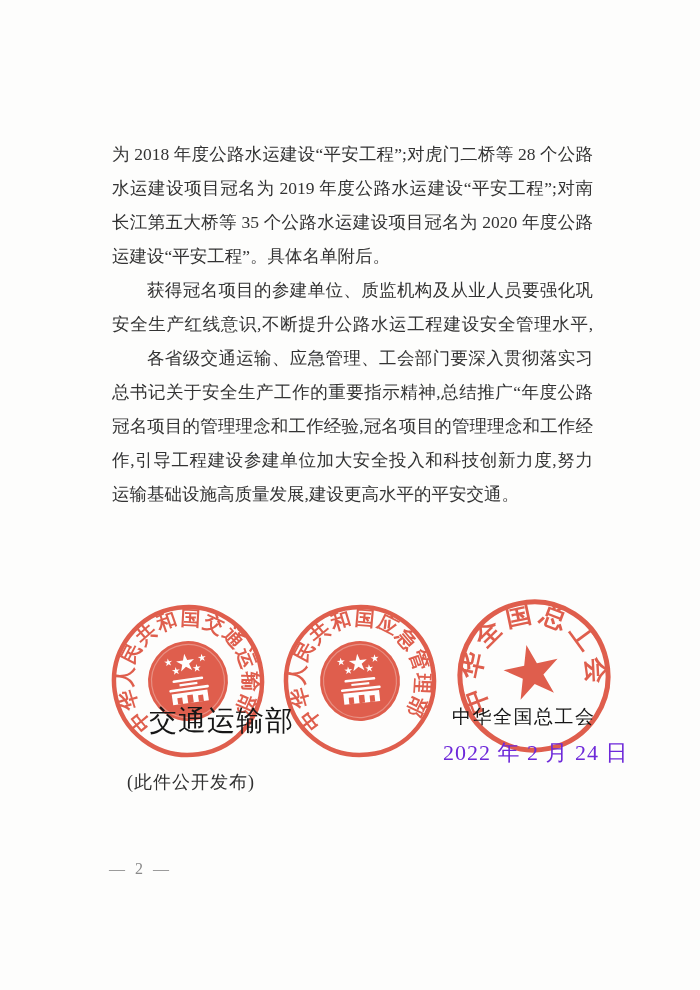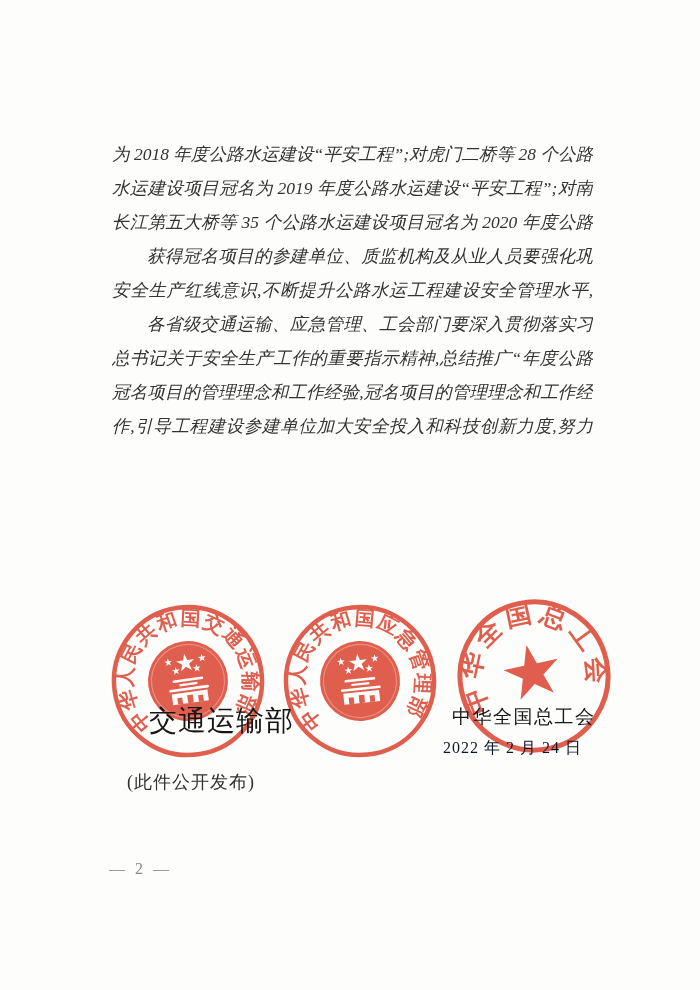--- a/index.html
+++ b/index.html
@@ -14,60 +14,62 @@
 
   
   .textblock {
     position:absolute; left:112px; top:137px; width:481px;
     color:#333;
   }
   .line {
     height:34px; line-height:34px; font-size:17.5px;
     overflow:hidden;
   }
-  .fill { text-align:justify; text-align-last:justify;font-style:italic; }
+  .fill { text-align:justify; text-align-last:justify; }
   .end  { text-align:left; }
   .indent { text-indent:35px; }
 
   
   .seal { position:absolute; width:160px; height:160px; opacity:0.93; }
   .seal svg { display:block; }
   #seal1 { left:108px; top:601px; transform:rotate(-8deg); }
   #seal2 { left:280px; top:601px; transform:rotate(-6deg); }
   #seal3 { left:454px; top:596px; transform:rotate(-12deg); }
 
   svg text { font-family:"Liberation Serif","DejaVu Serif",serif; }
 
   
   .overlay { position:absolute; color:#161616; white-space:nowrap; }
   #ov1 { left:149px; top:702px; font-size:28px; letter-spacing:1px; }
   #ov2 { left:299px; top:702px; font-size:20px; letter-spacing:1px; }
   #ov3 { left:452px; top:704px; font-size:19px; letter-spacing:1.5px; }
-  #sigdate { left:443px; top:738px; font-size:16px; color:#0f172a; letter-spacing:1px; position:absolute; white-space:nowrap; }
+  #sigdate { left:443px; top:738px; font-size:22px; color:#6d28d9; letter-spacing:1px; position:absolute; white-space:nowrap; }
 
   #note { position:absolute; left:127px; top:770px; font-size:18px; color:#2f2f2f; letter-spacing:1px;text-align:right; }
   #footer { position:absolute; left:109px; top:860px; font-size:16px; color:#8a8a8a; letter-spacing:3px; }
 </style>
 </head>
 <body>
 
 <div class="page">
 
   <div class="textblock">
     <div class="line fill">为 2018 年度公路水运建设“平安工程”;对虎门二桥等 28 个公路</div>
     <div class="line fill">水运建设项目冠名为 2019 年度公路水运建设“平安工程”;对南京</div>
     <div class="line fill">长江第五大桥等 35 个公路水运建设项目冠名为 2020 年度公路水</div>
+    <div class="line end">运建设“平安工程”。具体名单附后。</div>
 
     <div class="line fill indent">获得冠名项目的参建单位、质监机构及从业人员要强化巩固</div>
     <div class="line fill">安全生产红线意识,不断提升公路水运工程建设安全管理水平,深</div>
 
     <div class="line fill indent">各省级交通运输、应急管理、工会部门要深入贯彻落实习近平</div>
     <div class="line fill">总书记关于安全生产工作的重要指示精神,总结推广“年度公路水”</div>
     <div class="line fill">冠名项目的管理理念和工作经验,冠名项目的管理理念和工作经验</div>
     <div class="line fill">作,引导工程建设参建单位加大安全投入和科技创新力度,努力争</div>
+    <div class="line end">运输基础设施高质量发展,建设更高水平的平安交通。</div>
   </div>
 
   <div class="seal" id="seal1">
     <svg width="160" height="160" viewBox="0 0 160 160">
       <circle cx="80" cy="80" r="74" fill="none" stroke="#dd5340" stroke-width="4.5"></circle>
       <path id="arcA" d="M 40.4 119.6 A 56 56 0 1 1 119.6 119.6" fill="none"></path>
       <text fill="#dd5340" font-size="20" font-weight="bold" letter-spacing="1.5">
         <textPath href="#arcA" startOffset="50%" text-anchor="middle">中华人民共和国交通运输部</textPath>
       </text>
       <g>

